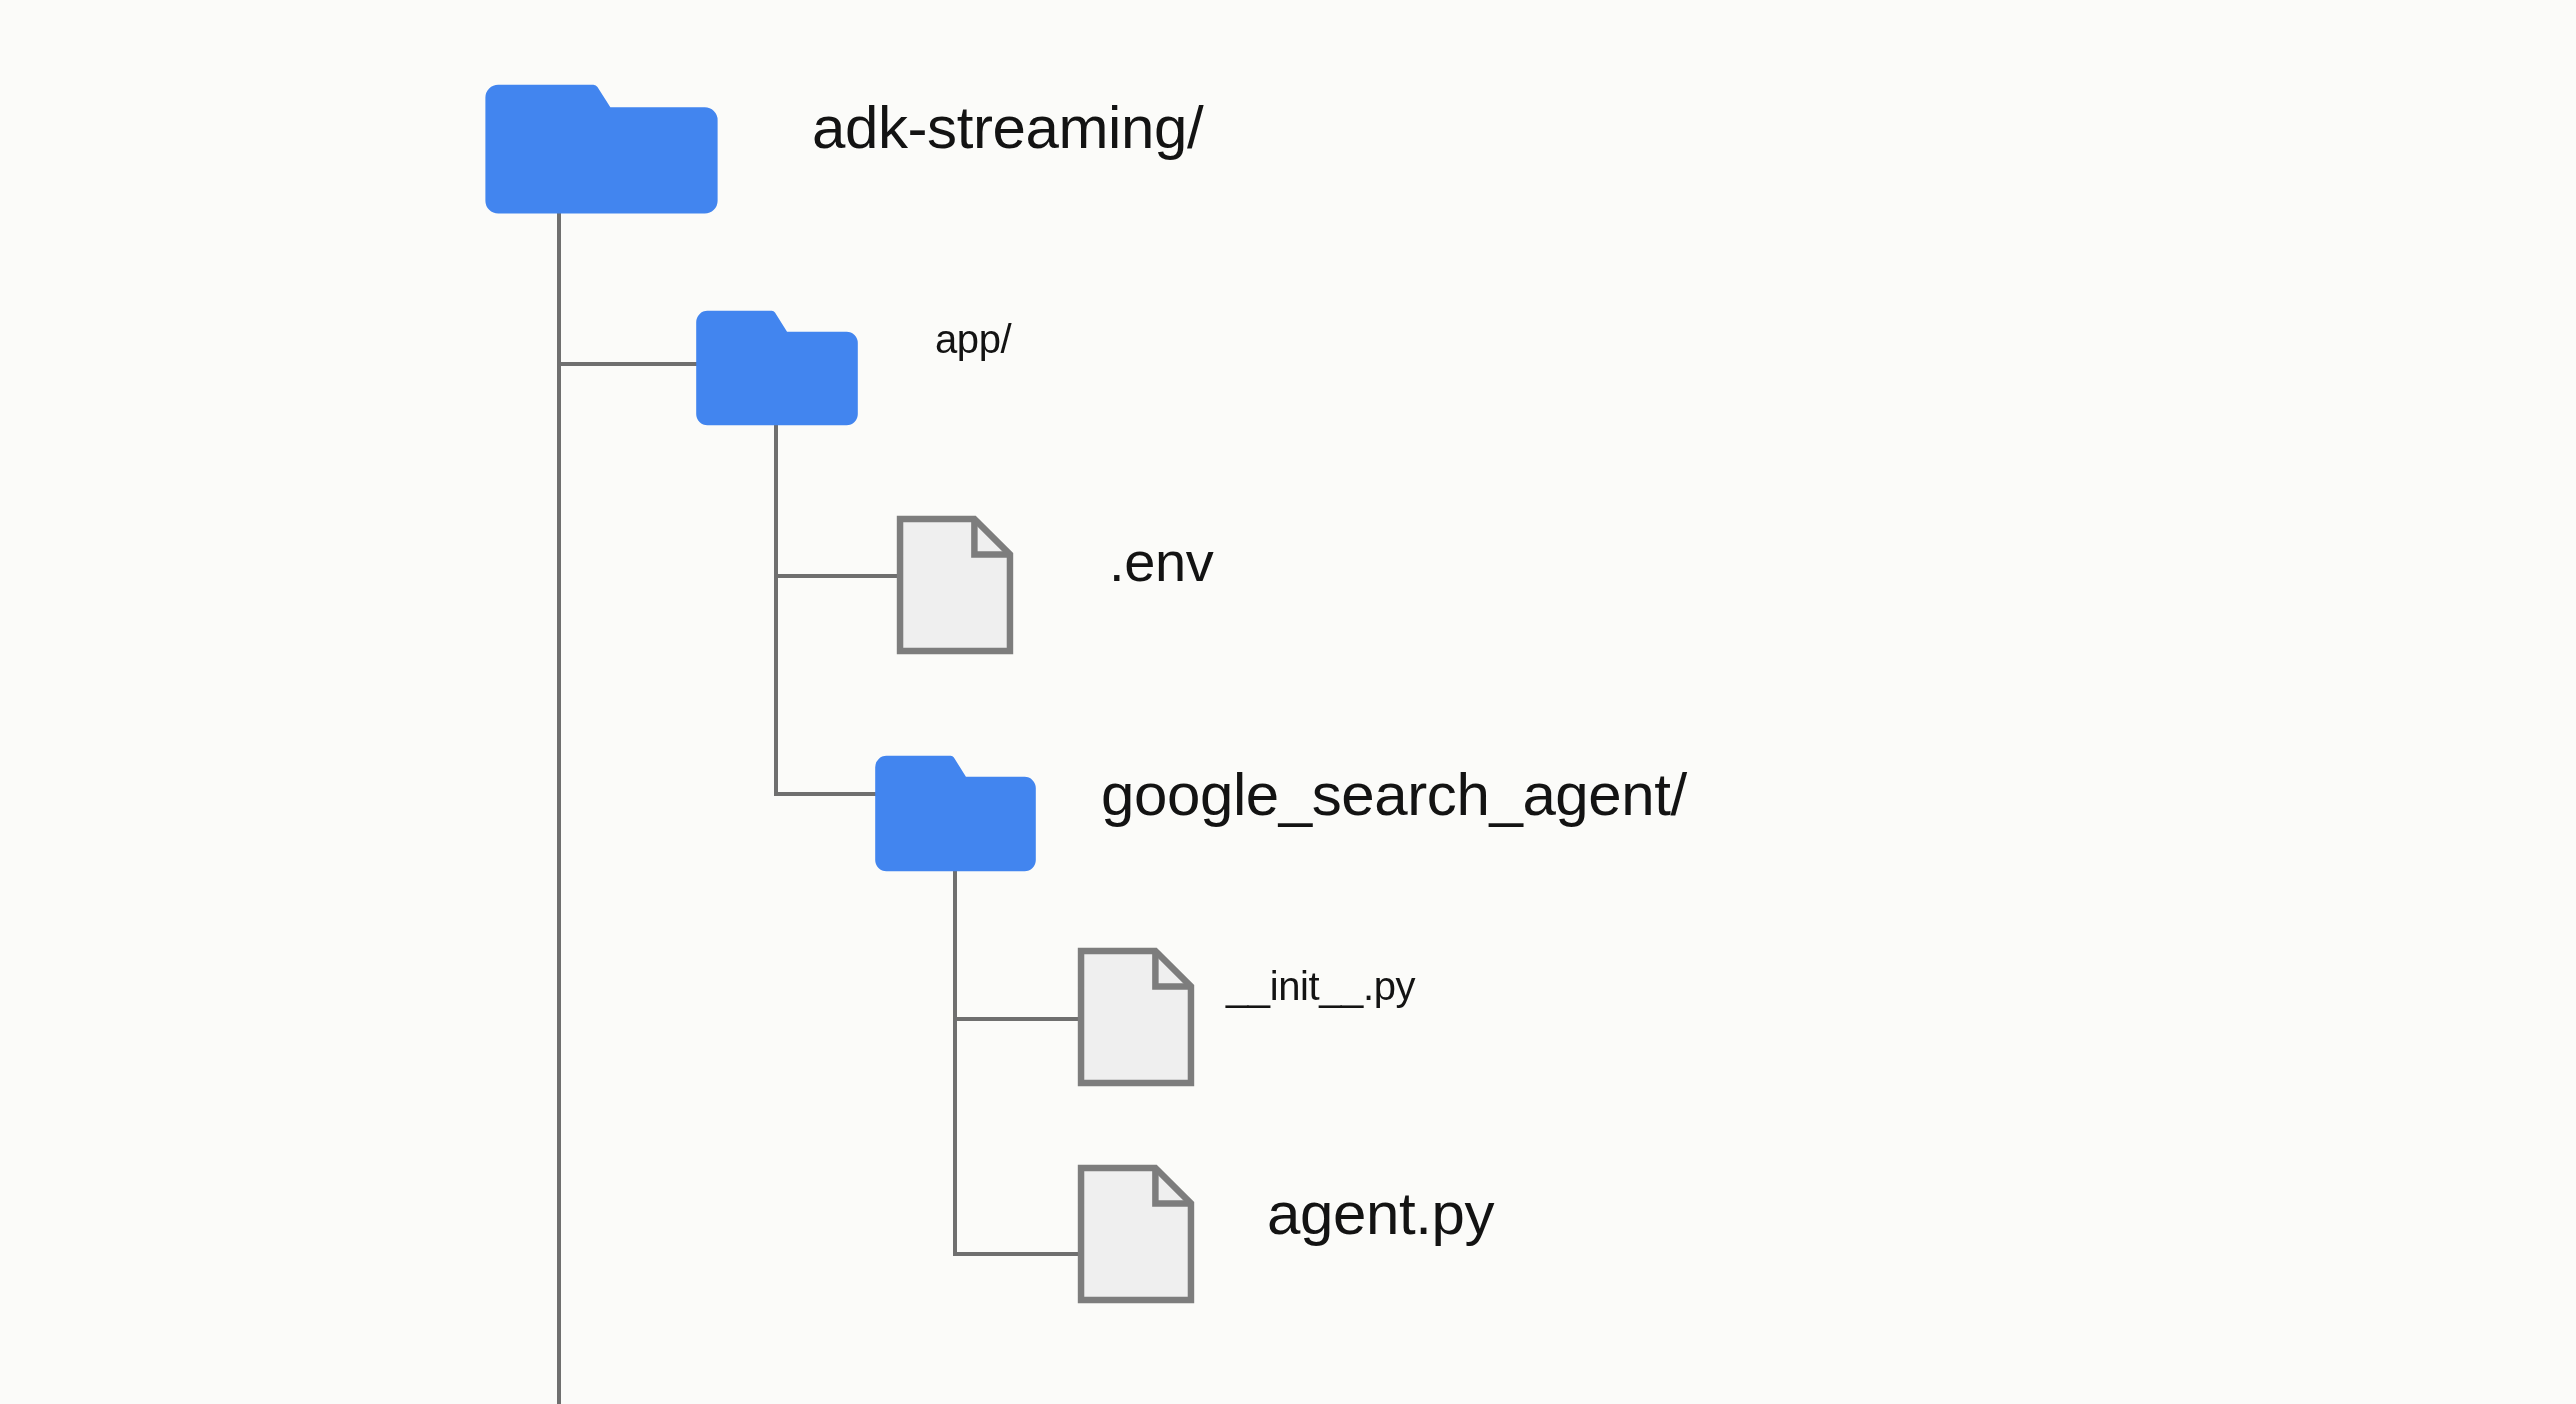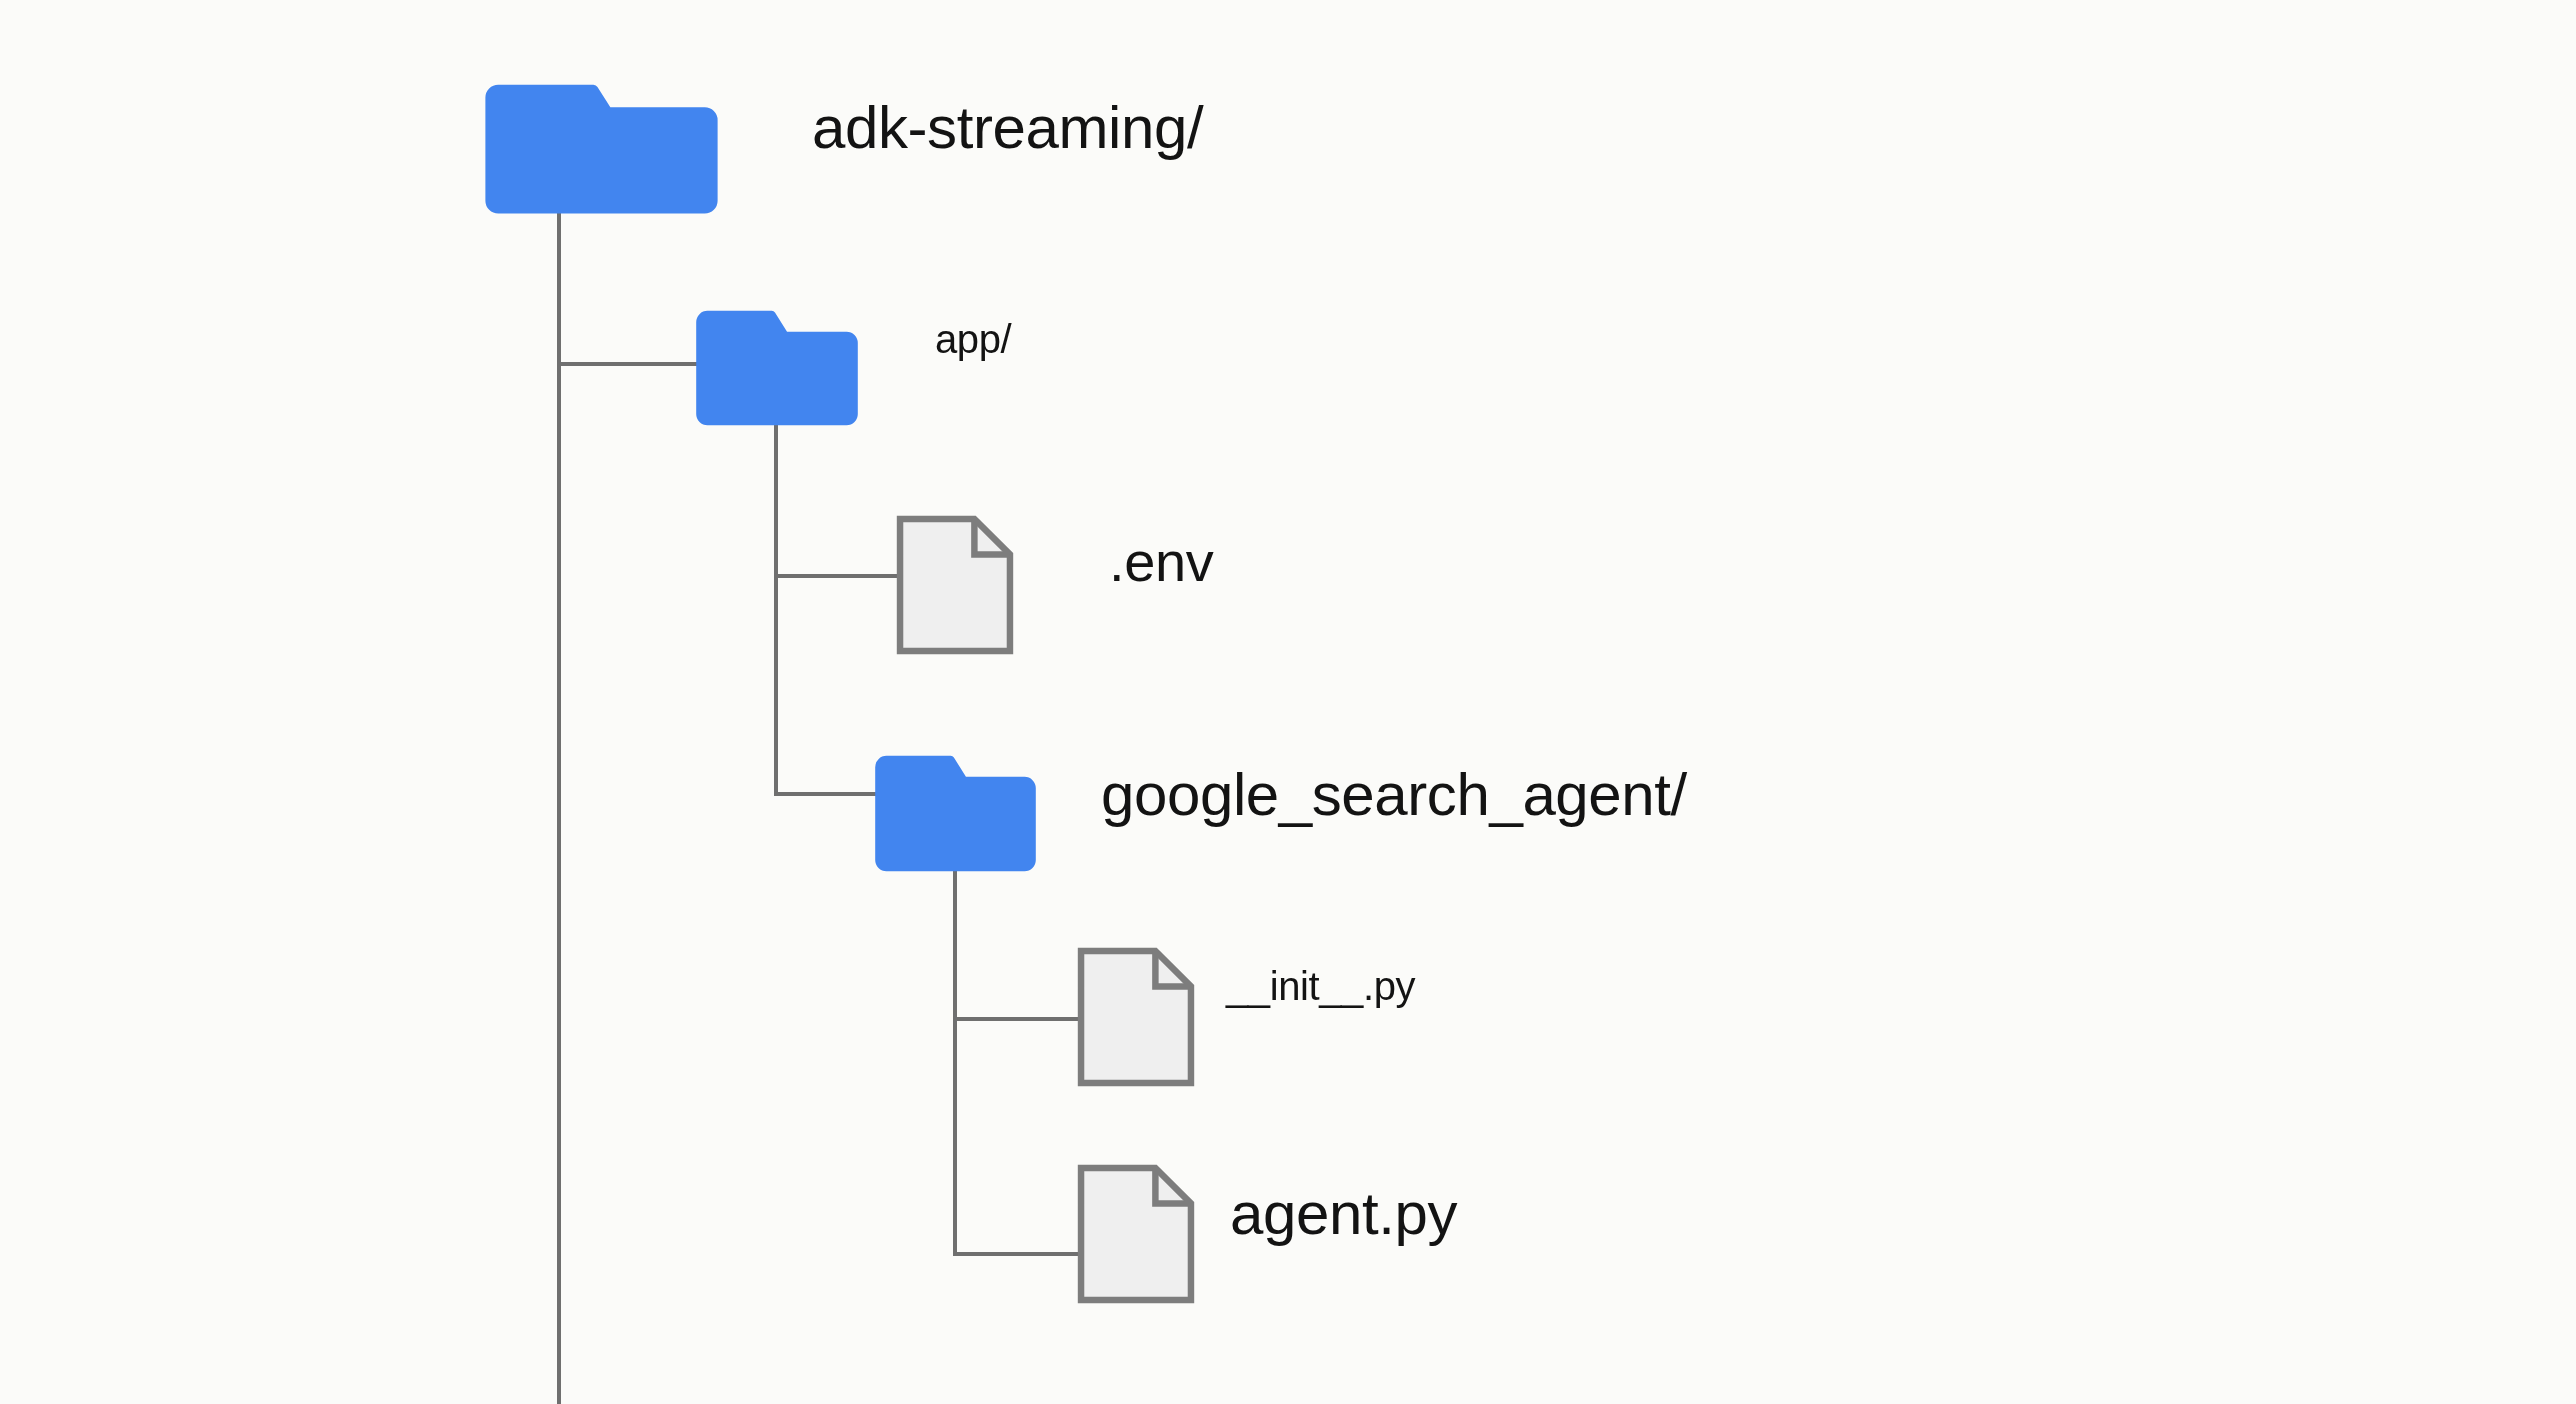--- a/index.html
+++ b/index.html
@@ -114,16 +114,16 @@
     </svg>
   </div>
   <div class="label" style="left:1226px; top:966px; font-size:40px;">__init__.py</div>
 
   <div class="file" style="left:1077px; top:1164px; width:118px; height:140px;">
     <svg viewBox="0 0 146 174" preserveAspectRatio="none" aria-hidden="true">
       <path d="M5 5 h92 l44 44 v120 h-136 z" fill="#efefef" stroke="#7d7d7d" stroke-width="8" stroke-linejoin="miter"></path>
       <path d="M97 5 v44 h44" fill="none" stroke="#7d7d7d" stroke-width="8" stroke-linejoin="miter"></path>
     </svg>
   </div>
-  <div class="label" style="left:1230px; top:1184px; font-size:60px;text-align:right;">agent.py</div>
+  <div class="label" style="left:1267px; top:1184px; font-size:60px;text-align:right;">agent.py</div>
 
 </div>
 
 
 </body></html>

